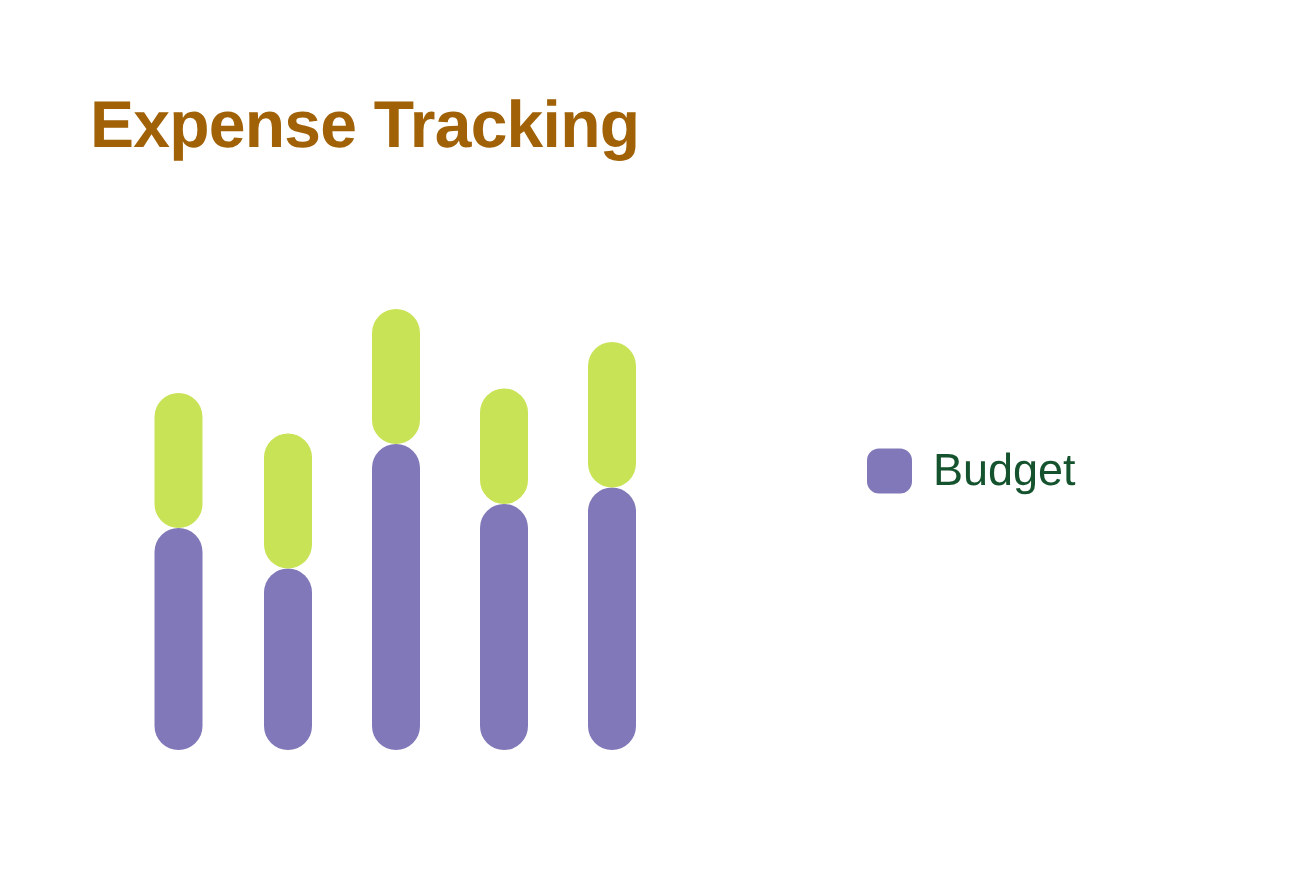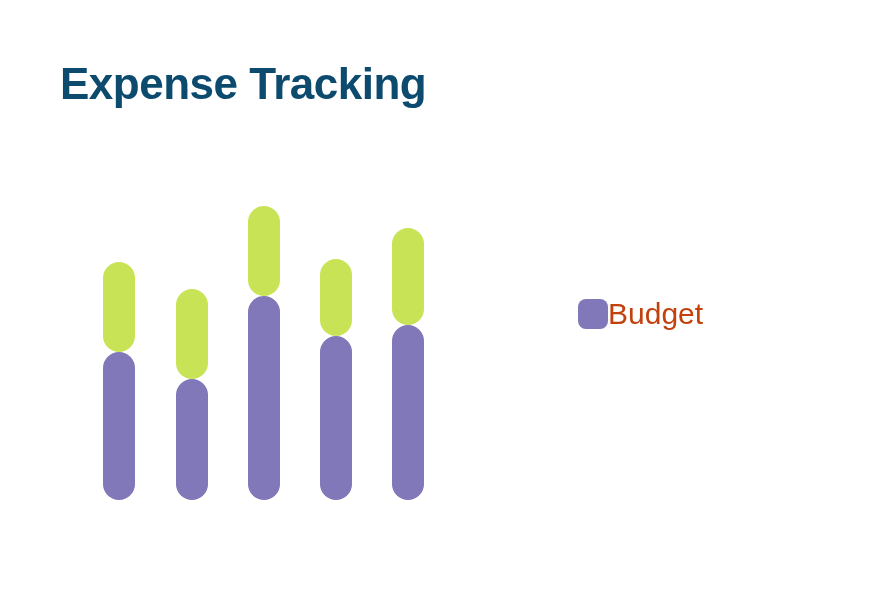--- a/index.html
+++ b/index.html
@@ -88,32 +88,33 @@
     height: 30px;
     margin-bottom: 38px;
   }
   .legend-swatch {
     width: 30px;
     height: 30px;
     border-radius: 8px;
     flex: 0 0 auto;
   }
   .legend-label {
+    margin-left: 14px;
     font-size: 30px;
-    color: #c2410c;
+    color: #14532d;
     line-height: 1;
     white-space: nowrap;
   }
 </style>
 </head>
 <body style="background: rgb(255, 255, 255);">
 
 <div id="chart-card">
 
-  <div id="chart-title" style="color: #0c4a6e;">Expense Tracking</div>
+  <div id="chart-title" style="color: #a16207;">Expense Tracking</div>
 
   <div id="plot-area">
 
     <div class="bar-group" style="left:0px;">
       <div class="bar-stack" style="height:238px;">
         <div class="seg-budget" style="height: 148px; background: rgb(128, 120, 184);"></div>
         <div class="seg-expenses" style="height: 90px; bottom: 148px; background: rgb(201, 227, 86);"></div>
       </div>
     </div>
 

